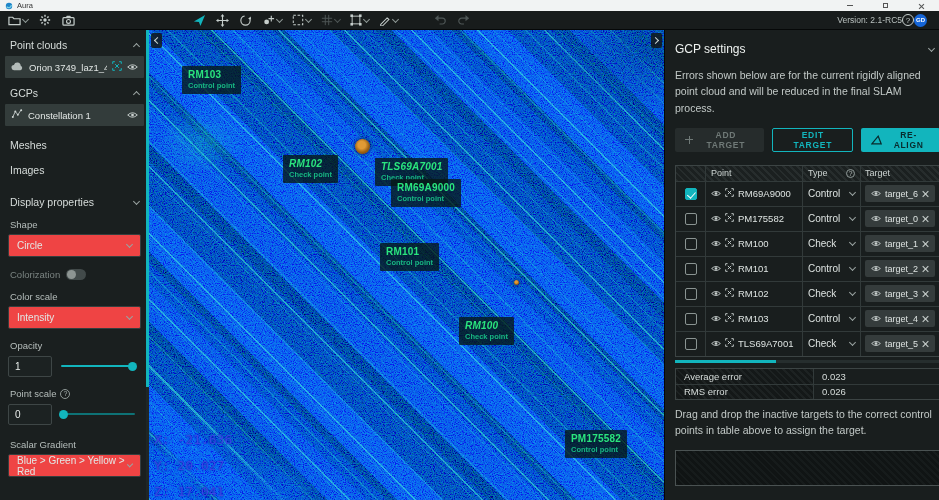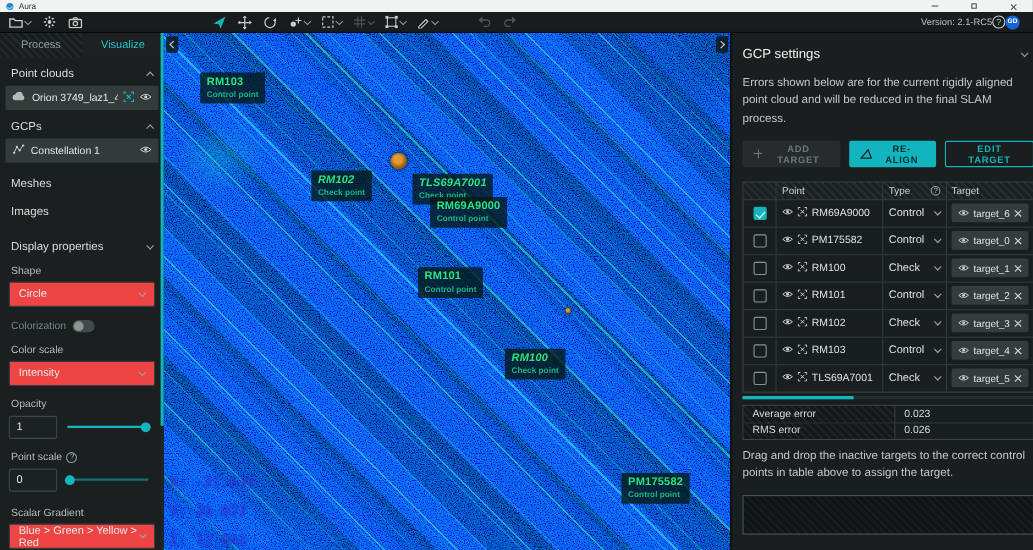--- a/index.html
+++ b/index.html
@@ -239,24 +239,20 @@
   <div class="tb-right">
     <span class="version">Version: 2.1-RC5</span>
     <span class="helpbtn">?</span>
     <span class="avatar">GD</span>
   </div>
 </div>
 
 <div class="main">
 
   <div class="sidebar">
-    <div class="tabs">
-      <div class="tab">Process</div>
-      <div class="tab active">Visualize</div>
-    </div>
 
     <div class="sec-head">
       <span>Point clouds</span>
       <i class="cup"></i>
     </div>
     <div class="side-item">
       <span class="i-cloud">
         <svg width="13" height="9" viewBox="0 0 16 11">
             <path d="M4 10a3.2 3.2 0 01-.4-6.4A4.3 4.3 0 0112 4.5 2.9 2.9 0 0111.6 10z" fill="currentColor"></path>
           </svg>
@@ -422,28 +418,28 @@
       <span class="panel-title">GCP settings</span>
       <i class="cdn"></i>
     </div>
     <div class="desc">Errors shown below are for the current rigidly aligned point cloud and will be reduced in the final SLAM process.</div>
 
     <div class="btn-row">
       <button class="btn btn-add">
         <i class="plus"></i>
         <span>ADD TARGET</span>
       </button>
+      <button class="btn btn-edit">
+        <span>EDIT TARGET</span>
+      </button>
       <button class="btn btn-realign">
         <svg width="12" height="10" viewBox="0 0 13 11">
             <path d="M1 10h11L8.5 1z" fill="none" stroke="currentColor" stroke-width="1.4"></path>
           </svg>
         <span>RE-ALIGN</span>
-      </button>
-      <button class="btn btn-edit">
-        <span>EDIT TARGET</span>
       </button>
     </div>
 
     <div class="gtable">
       <div class="trow thead">
         <div class="tc c-check"></div>
         <div class="tc c-point">Point</div>
         <div class="tc c-type">
           <span>Type</span>
           <span class="qmark" style="width:9px;height:9px">?</span>

